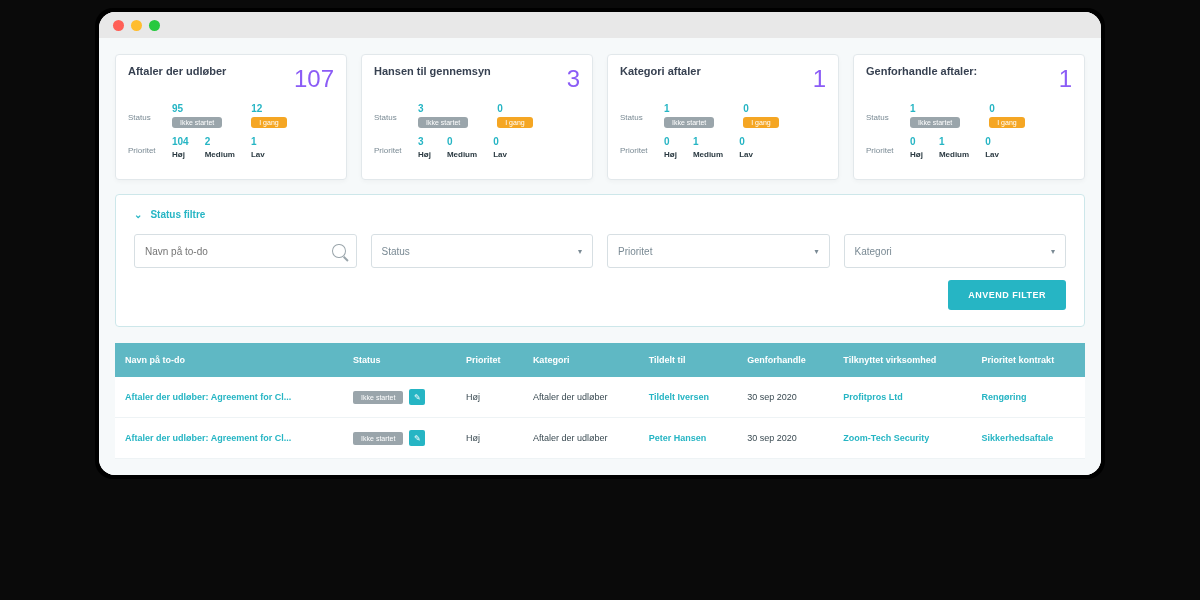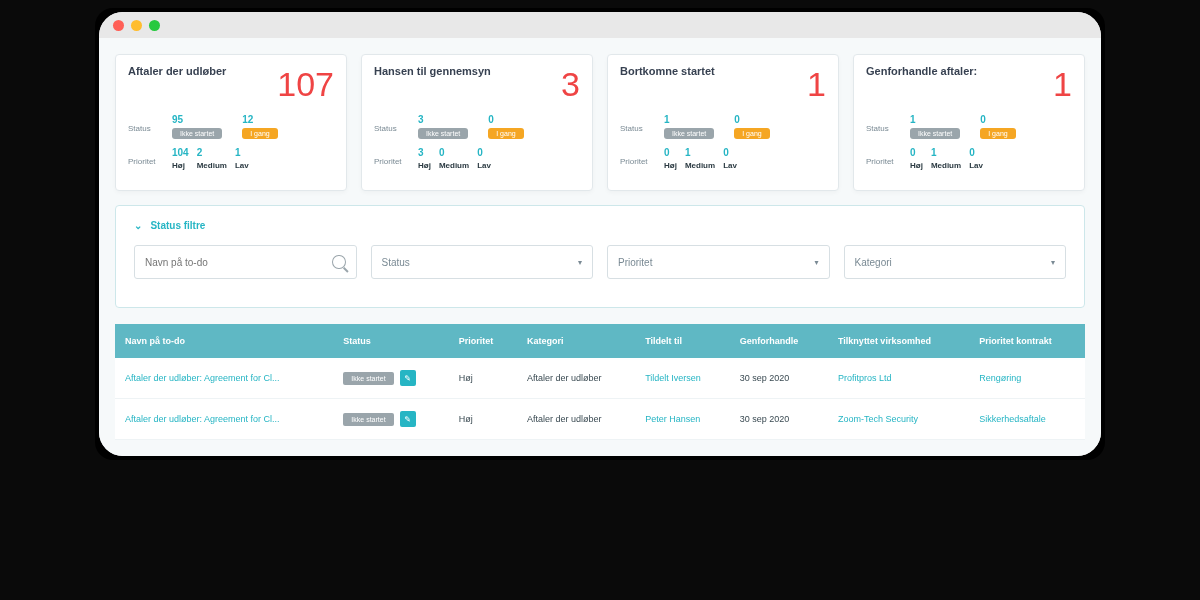--- a/index.html
+++ b/index.html
@@ -1,54 +1,54 @@
 <!DOCTYPE html>
 <html><head>
 <meta charset="utf-8">
 <style>
   * { box-sizing: border-box; margin: 0; padding: 0; font-family: -apple-system, BlinkMacSystemFont, "Segoe UI", Arial, sans-serif; }
   body { background: #0a0a0a; display: flex; justify-content: center; align-items: flex-start; padding-top: 8px; }
   .monitor { width: 1010px; background: #000; border-radius: 18px; padding: 4px; }
-  .screen-outer { background: #fff; border-radius: 24px; overflow: hidden; }
+  .screen-outer { background: #fff; border-radius: 16px; overflow: hidden; }
   .titlebar { background: #e8e8e8; height: 26px; display: flex; align-items: center; padding: 0 14px; gap: 7px; }
   .dot { width: 11px; height: 11px; border-radius: 50%; }
   .dot.red { background: #ff5f56; }
   .dot.yellow { background: #ffbd2e; }
   .dot.green { background: #27c93f; }
   .app { background: #f6f9fa; padding: 16px; }
   .cards { display: flex; gap: 14px; margin-bottom: 14px; }
   .card { flex: 1; background: #fff; border: 1px solid #e2e8eb; border-radius: 4px; padding: 10px 12px 12px; box-shadow: 0 2px 4px rgba(0,0,0,0.03); }
   .card-head { display: flex; justify-content: space-between; align-items: flex-start; margin-bottom: 10px; }
   .card-title { font-size: 11px; font-weight: 600; color: #374151; }
-  .card-count { font-size: 34px; font-weight: 300; color: #ef4444; }
+  .card-count { font-size: 24px; font-weight: 300; color: #8b5cf6; }
   .card-row { display: flex; align-items: flex-start; gap: 10px; margin-bottom: 8px; }
   .row-label { font-size: 8px; color: #7a8a94; width: 34px; padding-top: 10px; }
   .stat-blk { display: flex; flex-direction: column; align-items: flex-start; gap: 3px; }
   .stat-num { font-size: 10px; font-weight: 600; color: #26b5c4; }
   .stat-lbl { font-size: 8px; font-weight: 700; color: #2b3a42; }
   .badge { font-size: 7px; color: #fff; padding: 2px 8px; border-radius: 3px; white-space: nowrap; }
   .badge.gray { background: #9aa5ab; }
   .badge.orange { background: #f5a623; }
-  .status-cols { display: flex; gap: 20px; }
-  .prio-cols { display: flex; gap: 8px; }
+  .status-cols { display: flex; gap: 29px; }
+  .prio-cols { display: flex; gap: 16px; }
   .filter-panel { background: #fff; border: 1px solid #cde7ea; border-radius: 4px; padding: 14px 18px 16px; margin-bottom: 16px; }
   .filter-toggle { display: flex; align-items: center; gap: 8px; color: #26b5c4; font-size: 10px; font-weight: 600; margin-bottom: 14px; cursor: pointer; }
   .chev { font-size: 10px; color: #26b5c4; }
   .filter-row { display: flex; gap: 14px; margin-bottom: 12px; }
   .filter-input, .filter-select { flex: 1; height: 34px; border: 1px solid #d7dfe3; border-radius: 3px; background: #fff; padding: 0 10px; font-size: 10px; color: #7a8a94; display: flex; align-items: center; justify-content: space-between; }
   .filter-input input { border: none; outline: none; width: 100%; font-size: 10px; color: #555; background: transparent; }
   .search-ico { width: 14px; height: 14px; border: 1.5px solid #9aa5ab; border-radius: 50%; position: relative; }
   .search-ico::after { content: ""; position: absolute; width: 6px; height: 1.5px; background: #9aa5ab; bottom: -2px; right: -4px; transform: rotate(45deg); }
   .caret { font-size: 8px; color: #7a8a94; }
   .apply-btn { background: #26b5c4; color: #fff; border: none; padding: 10px 20px; font-size: 9px; font-weight: 700; letter-spacing: 0.5px; border-radius: 3px; float: right; cursor: pointer; }
   .clear { clear: both; }
   .table { width: 100%; border-collapse: collapse; }
   .table th { background: #5fb8c4; color: #fff; font-size: 9px; font-weight: 600; text-align: left; padding: 12px 10px; }
   .table td { background: #fff; font-size: 9px; padding: 12px 10px; border-bottom: 1px solid #eef3f5; color: #3a4a52; vertical-align: middle; }
-  .link { color: #26b5c4; font-weight: 400; }
+  .link { color: #26b5c4; font-weight: 700; }
   .status-pill { display: inline-flex; align-items: center; gap: 6px; }
   .pill-badge { background: #9aa5ab; color: #fff; font-size: 7px; padding: 3px 8px; border-radius: 2px; }
   .pill-edit { width: 16px; height: 16px; background: #26b5c4; border-radius: 2px; display: inline-flex; align-items: center; justify-content: center; color:#fff; font-size:8px; }
 </style>
 </head>
 <body>
 
 <div class="monitor">
   <div class="screen-outer">
     <div class="titlebar">
@@ -129,21 +129,21 @@
               <div class="stat-blk">
                   <span class="stat-num">0</span>
                   <span class="stat-lbl">Lav</span>
                 </div>
             </div>
           </div>
         </div>
 
         <div class="card">
           <div class="card-head">
-            <span class="card-title">Bortkomne startet</span>
+            <span class="card-title">Kategori aftaler</span>
             <span class="card-count">1</span>
           </div>
           <div class="card-row">
             <span class="row-label">Status</span>
             <div class="status-cols">
               <div class="stat-blk">
                   <span class="stat-num">1</span>
                   <span class="badge gray">Ikke startet</span>
                 </div>
               <div class="stat-blk">
@@ -225,20 +225,21 @@
           </div>
           <div class="filter-select">
             <span>Prioritet</span>
             <span class="caret">▾</span>
           </div>
           <div class="filter-select">
             <span>Kategori</span>
             <span class="caret">▾</span>
           </div>
         </div>
+        <button class="apply-btn">ANVEND FILTER</button>
         <div class="clear"></div>
       </div>
 
       <table class="table">
         <thead>
           <tr>
             <th>Navn på to-do</th>
             <th>Status</th>
             <th>Prioritet</th>
             <th>Kategori</th>

